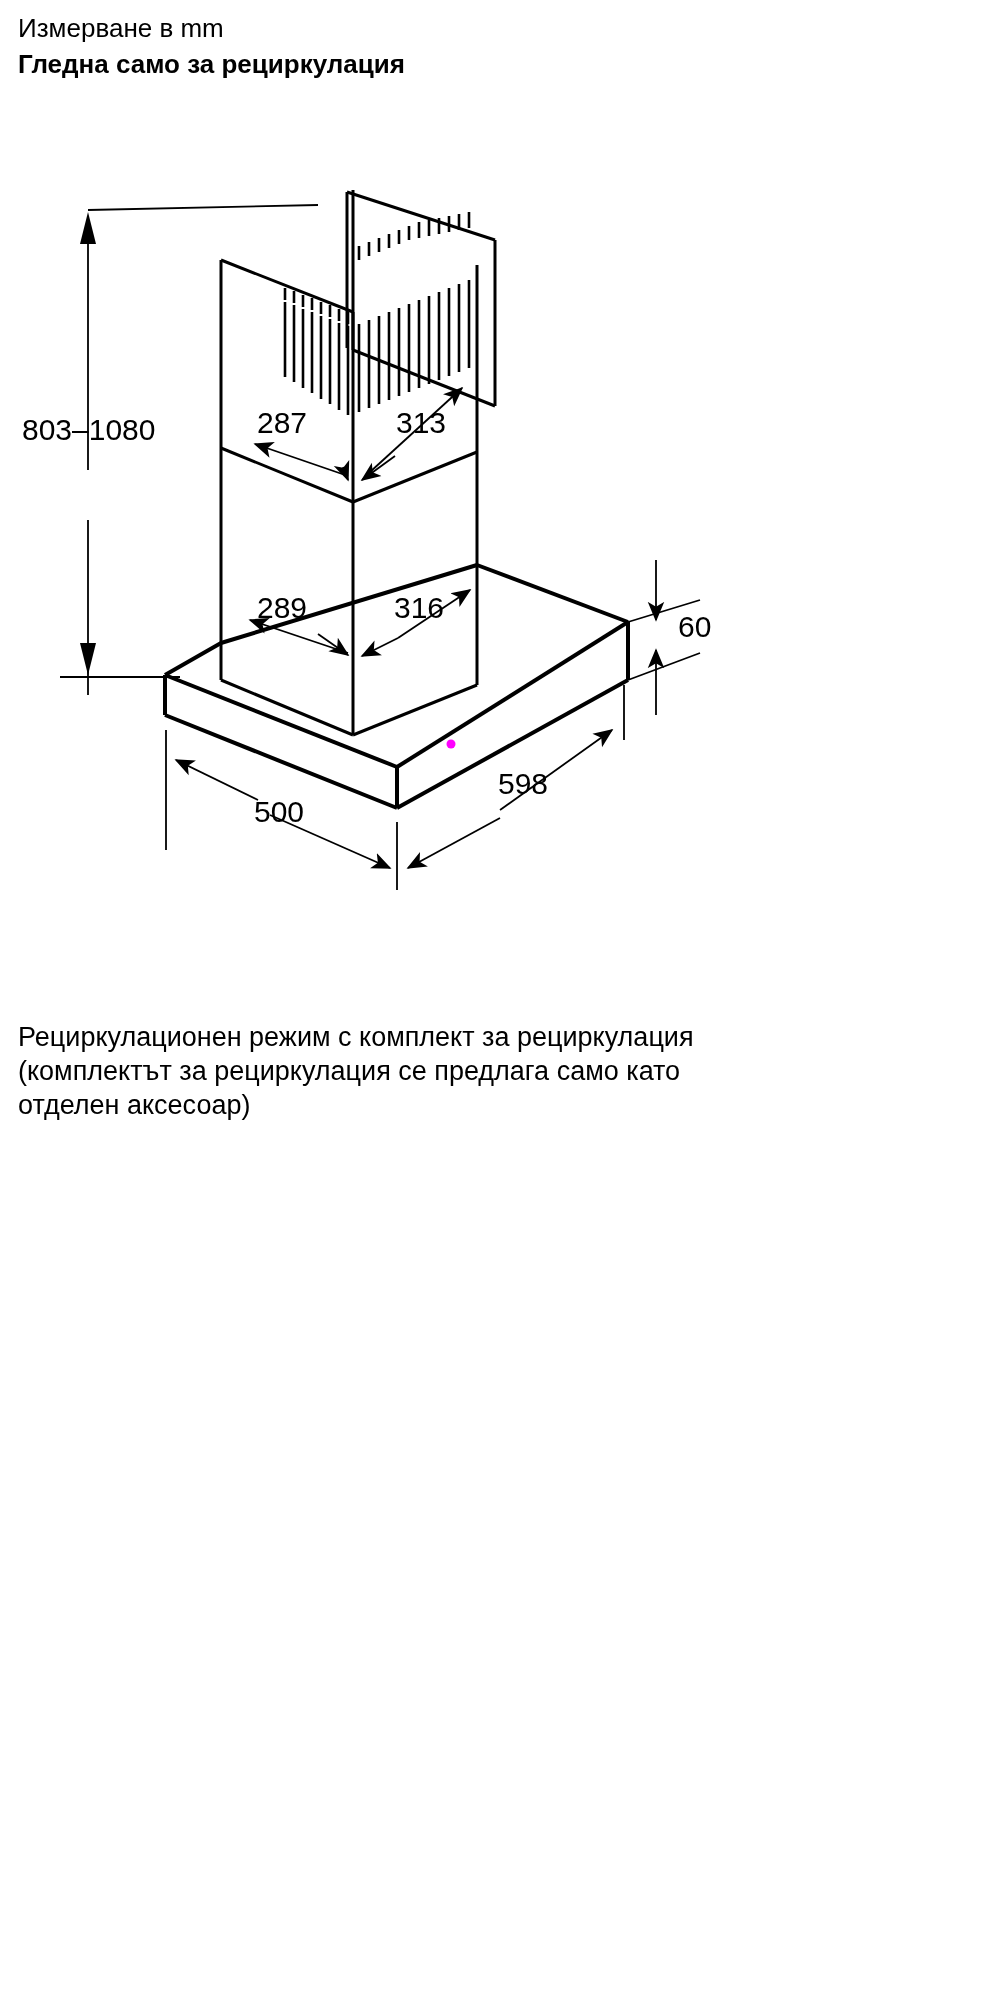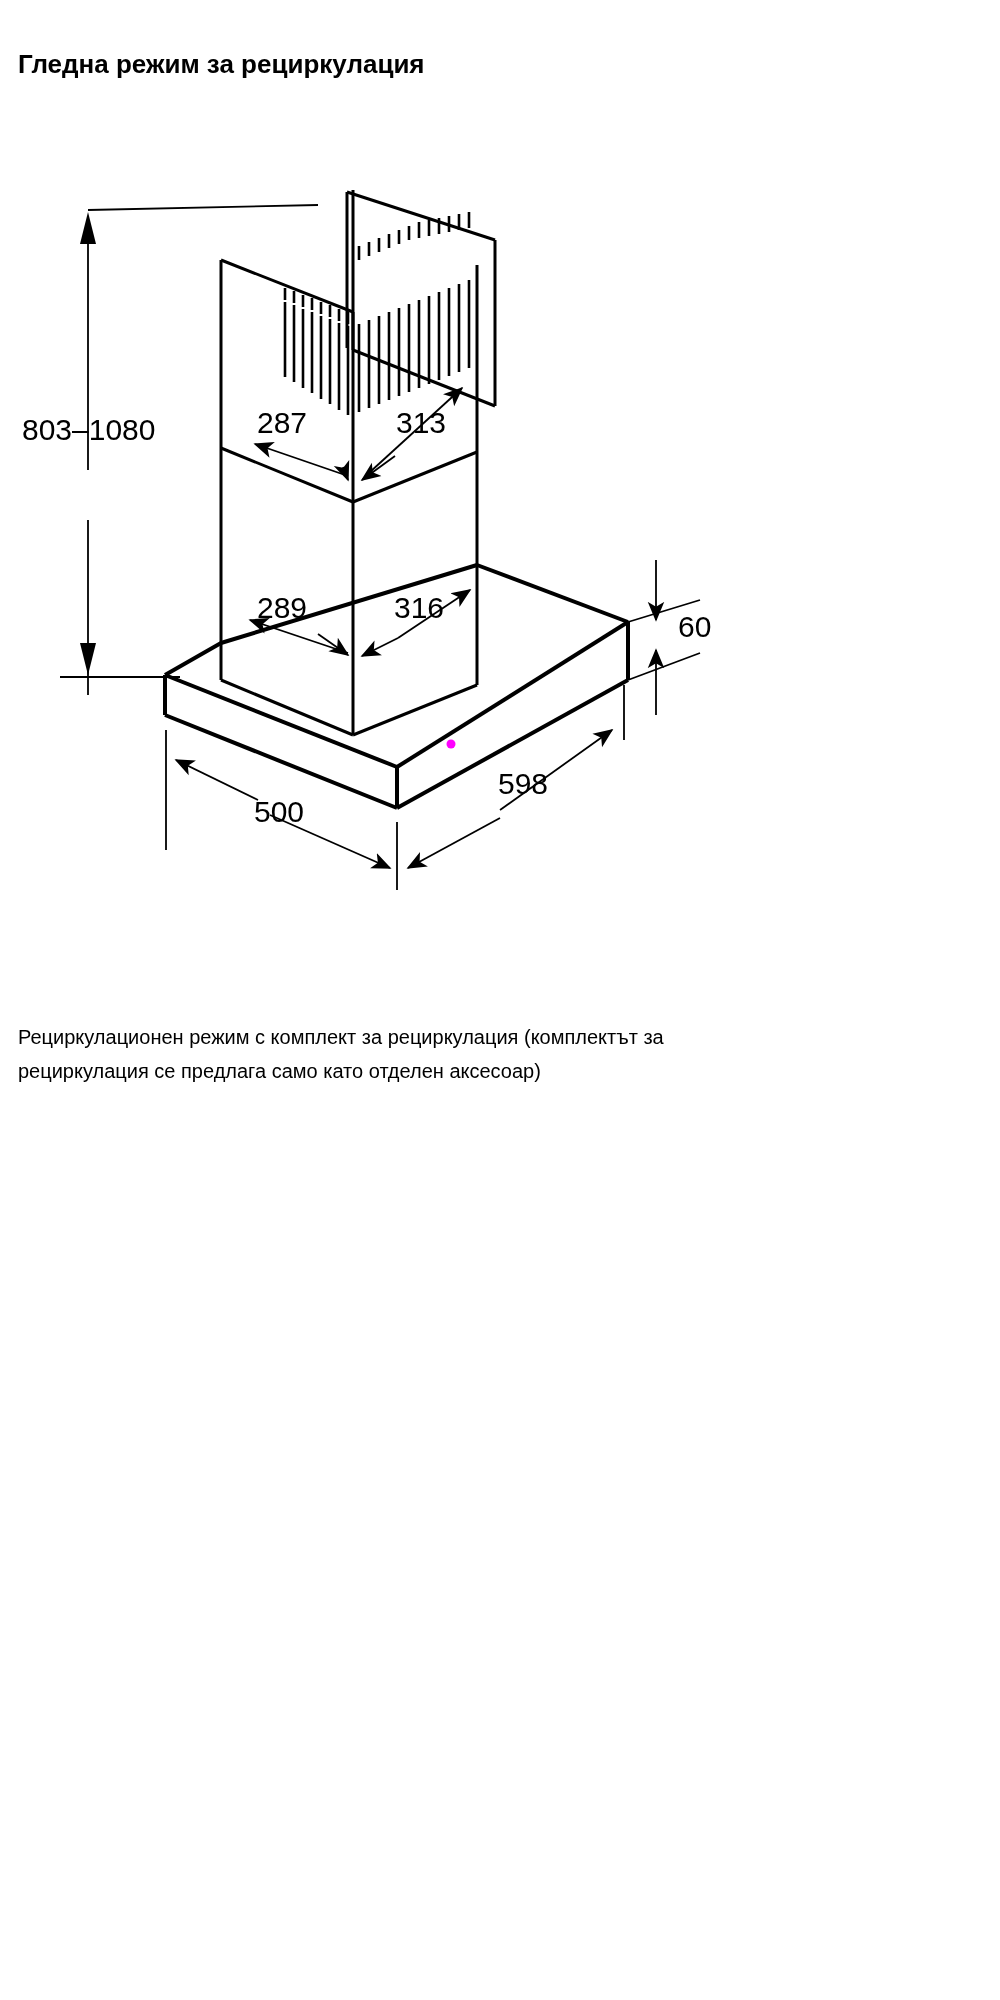--- a/index.html
+++ b/index.html
@@ -45,21 +45,21 @@
     left: 0;
     top: 150px;
     width: 844px;
     height: 810px;
   }
   .note {
     position: absolute;
     left: 18px;
     top: 1020px;
     width: 700px;
-    font-size: 20px;
+    font-size: 27px;
     line-height: 34px;
     font-weight: 400;
     white-space: pre-wrap;
   }
   svg { display: block; }
   .ln   { stroke:#000; stroke-width:3.0; fill:none; stroke-linecap:butt; }
   .ln-h { stroke:#000; stroke-width:4.0; fill:none; stroke-linecap:butt; }
   .slot { stroke:#000; stroke-width:2.6; fill:none; stroke-linecap:butt; }
   .dimln{ stroke:#000; stroke-width:1.8; fill:none; }
   .extln{ stroke:#000; stroke-width:1.8; fill:none; }
@@ -68,22 +68,23 @@
     font-family: "Liberation Sans", sans-serif;
     font-size: 30px;
     fill:#000;
   }
 </style>
 </head>
 <body>
 
 <div class="page">
 
-
-  <div class="hdr hdr-line2">Гледна режим за рециркулация</div>
+  <div class="hdr hdr-line1">Измерване в mm</div>
+
+  <div class="hdr hdr-line2">Гледна само за рециркулация</div>
 
   <div class="drawing">
     <svg width="1000" height="810" viewBox="0 0 1000 810">
 
       <g>
 
         <path class="ln" d="M 347,42 L 347,198"></path>
         <path class="ln" d="M 353,40 L 353,200"></path>
         <path class="ln" d="M 347,42 L 495,90"></path>
         <path class="ln" d="M 495,90 L 495,256"></path>

